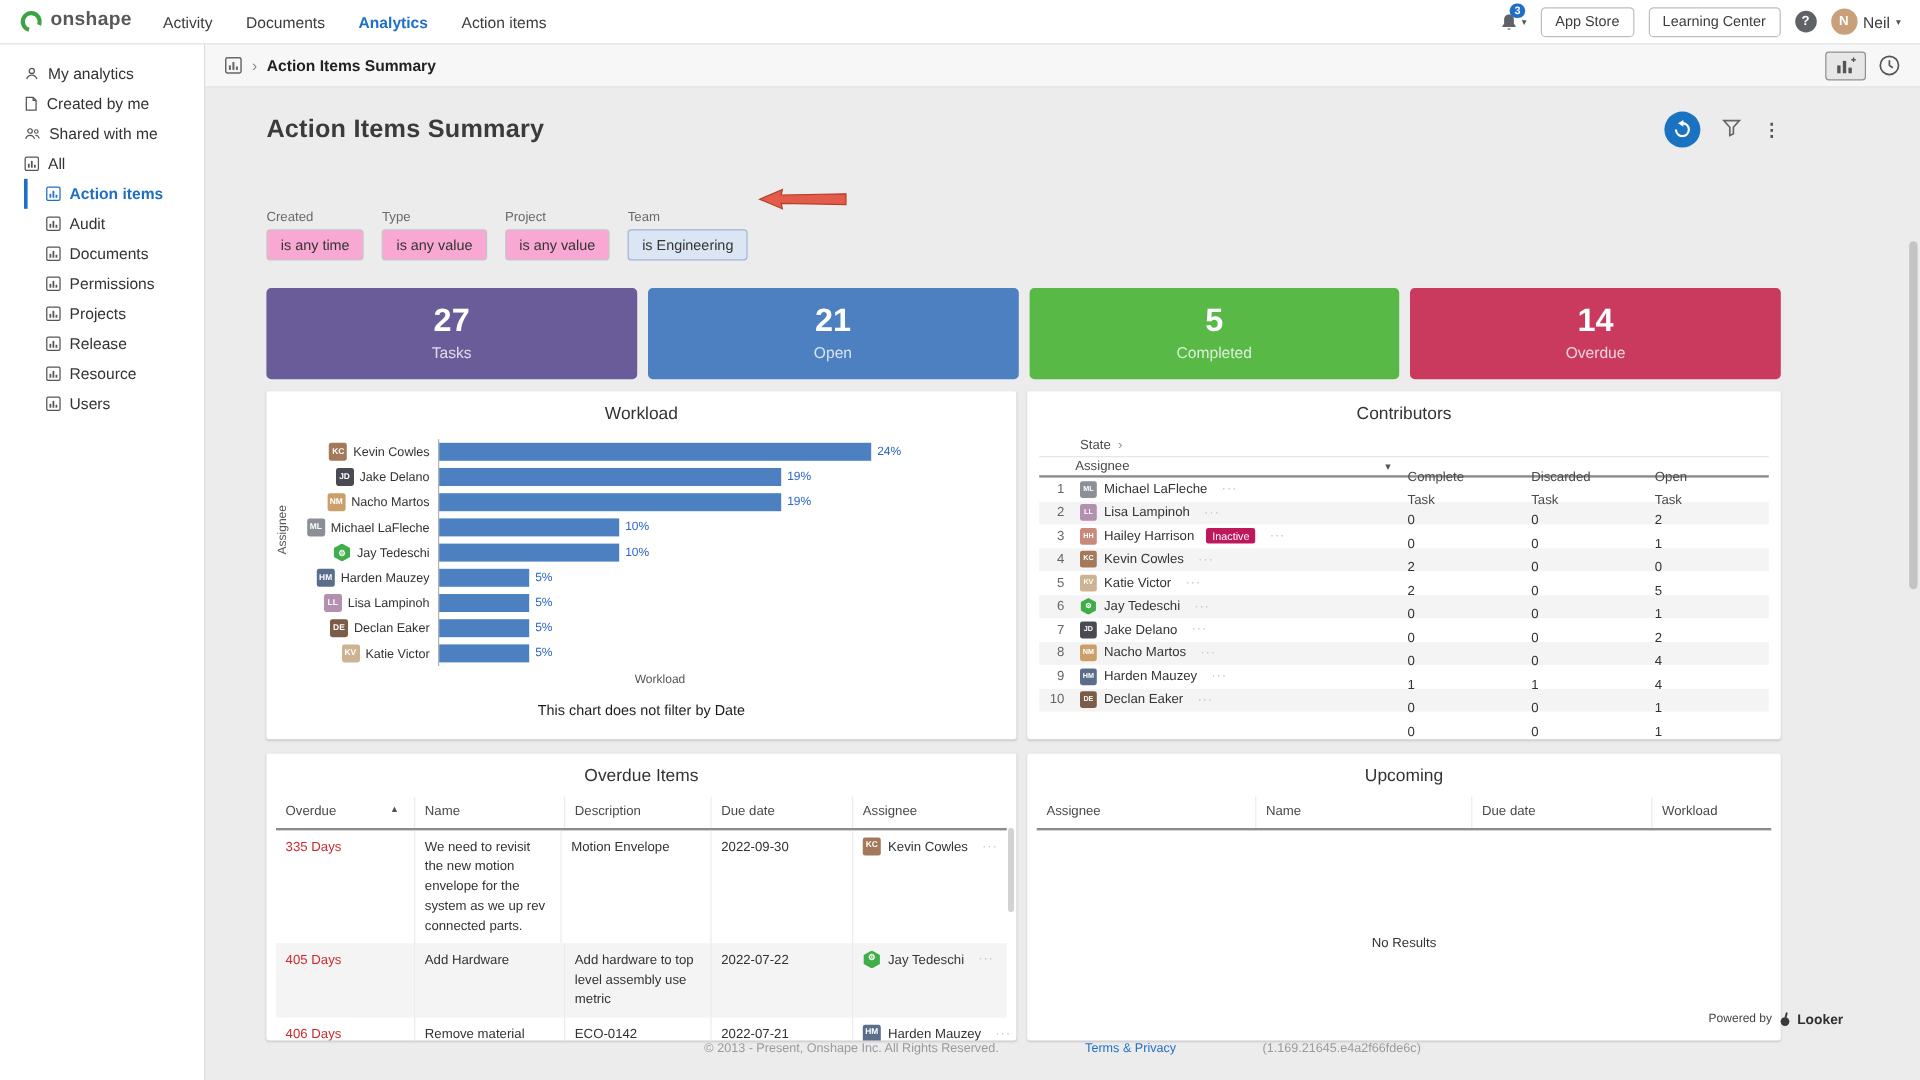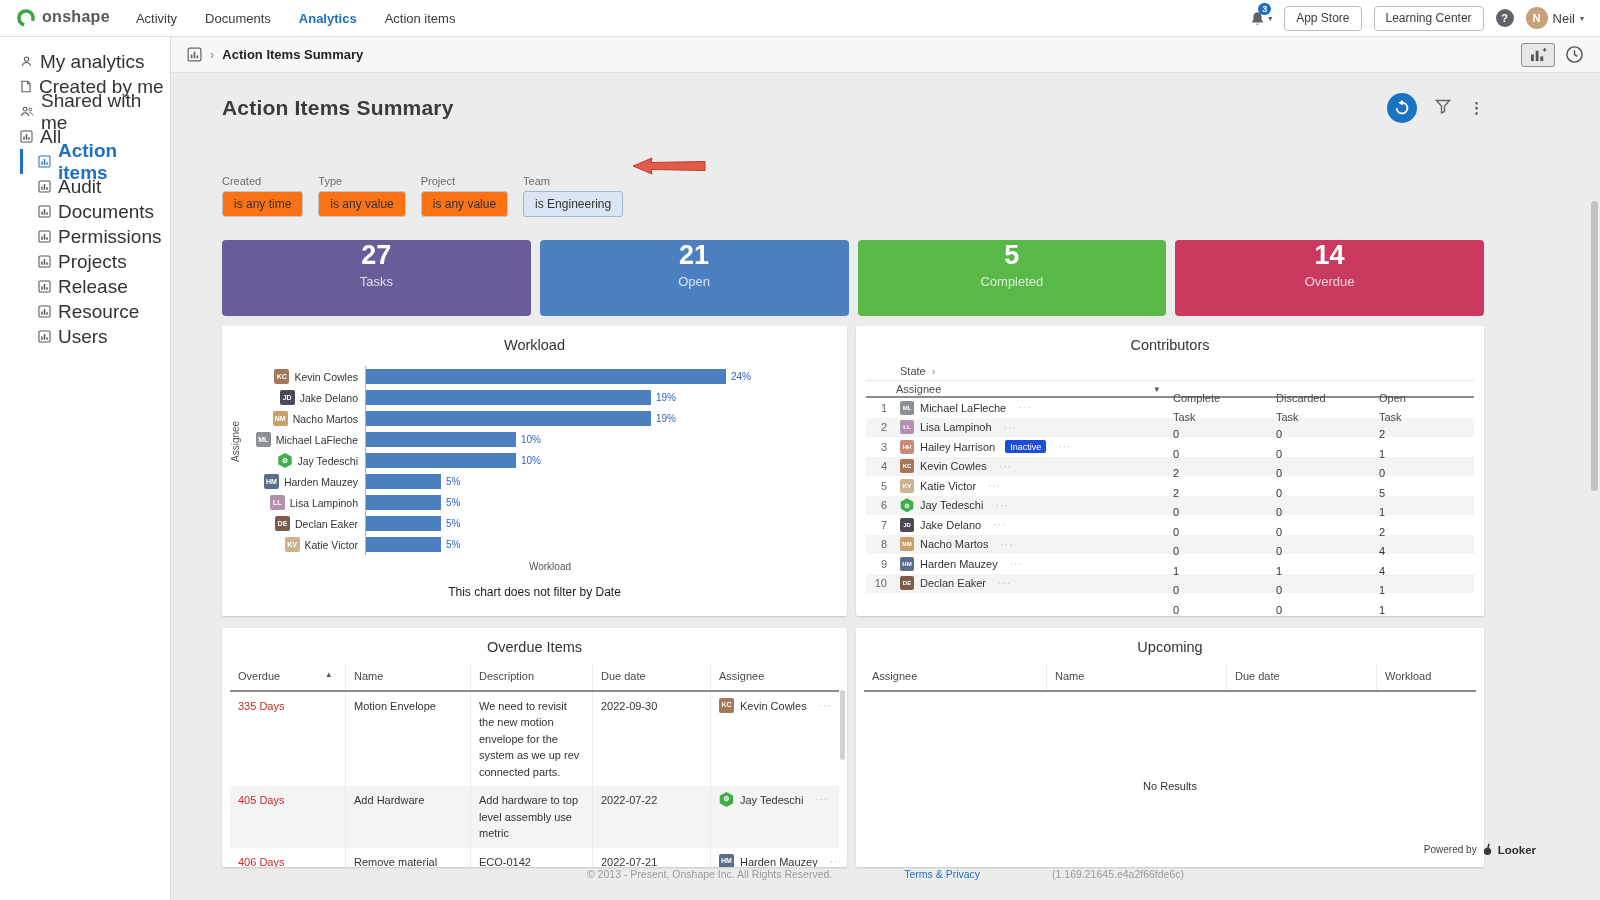--- a/index.html
+++ b/index.html
@@ -18,21 +18,21 @@
   .bell-badge { position:absolute; top:-7px; left:9px; background:#1f6fc4; color:#fff; font-size:9px; font-weight:bold; padding:1px 4px; border-radius:7px; }
   .tn-btn { border:1px solid #bdbdbd; border-radius:4px; background:#fff; font-size:12px; color:#3c3c3c; padding:4px 11px; height:25px; display:flex; align-items:center; cursor:pointer; font-family:inherit; }
   .help-circle { width:18px; height:18px; border-radius:50%; background:#5f6368; color:#fff; font-size:11px; font-weight:bold; display:flex; align-items:center; justify-content:center; }
   .user-wrap { display:flex; align-items:center; gap:5px; }
   .user-avatar { width:22px; height:22px; border-radius:50%; background:#c8a07a; color:#fff; font-size:11px; font-weight:bold; display:flex; align-items:center; justify-content:center; }
   .user-name { font-size:13px; color:#3c3c3c; }
   .caret { font-size:8px; color:#555; }
 
   
   .sidebar { position:absolute; top:37px; left:0; bottom:0; width:171px; background:#fff; border-right:1px solid #ddd; padding-top:12px; z-index:10; }
-  .side-item { height:25px; display:flex; align-items:center; gap:7px; padding-left:20px; font-size:19px; color:#555; cursor:pointer; }
+  .side-item { height:25px; display:flex; align-items:center; gap:7px; padding-left:20px; font-size:13px; color:#555; cursor:pointer; }
   .side-item .side-label { color:#333; }
   .side-item.sub { margin-left:20px; padding-left:15px; border-left:3px solid transparent; }
   .side-item.active { color:#1f6fc4; border-left-color:#1f6fc4; }
   .side-item.active .side-label { color:#1f6fc4; font-weight:bold; }
   .side-icon { display:flex; align-items:center; }
 
   
   .main { position:absolute; top:37px; left:171px; right:0; bottom:0; background:#ececec; }
   .crumb-bar { position:absolute; top:0; left:0; right:0; height:36px; background:#f7f7f7; border-bottom:1px solid #e0e0e0; display:flex; align-items:center; padding:0 16px; gap:8px; }
   .crumb-icon { display:flex; align-items:center; color:#666; }
@@ -47,26 +47,26 @@
 
   .dash-head { margin-top:20px; display:flex; align-items:center; }
   .page-title { font-size:21px; color:#3b3b3b; font-weight:bold; letter-spacing:.2px; }
   .dash-actions { margin-left:auto; display:flex; align-items:center; gap:18px; }
   .refresh-btn { width:30px; height:30px; border-radius:50%; background:#1a73c1; display:flex; align-items:center; justify-content:center; cursor:pointer; border:none; }
   .kebab { font-size:15px; color:#555; font-weight:bold; cursor:pointer; letter-spacing:0; }
 
   .filters-row { display:flex; align-items:flex-start; margin-top:13px; }
   .filters { display:flex; gap:15px;margin-top:39px; }
   .filter-label { font-size:11px; color:#6a6a6a; margin-bottom:4px; }
-  .filter-value { border:1px solid #c6c6c6; border-radius:3px; background:#f97316; font-size:12px; color:#333; padding:5px 11px; min-width:78px; cursor:pointer; }
+  .filter-value { border:1px solid #c6c6c6; border-radius:3px; background:#f9a8d4; font-size:12px; color:#333; padding:5px 11px; min-width:78px; cursor:pointer; }
   .filter-value.hl { background:#dbe5f3; border-color:#9fb4d6; }
   .annot-arrow { margin-top:20px; margin-left:8px; }
 
   .kpi-row { display:flex; gap:9px; margin-top:23px; }
-  .kpi { flex:1; height:76px; border-radius:4px; text-align:center; }
+  .kpi { flex:1; height:76px; border-radius:4px; text-align:center; padding-top:12px; }
   .kpi-num { font-size:27px; font-weight:bold; color:#fff; line-height:1.15; }
   .kpi-label { font-size:13px; color:rgba(255,255,255,.78); margin-top:3px; }
 
   .grid { display:grid; grid-template-columns:625px 628px; column-gap:9px; row-gap:12px; margin-top:10px; }
   .card { background:#fff; border-radius:2px; box-shadow:0 1px 2px rgba(0,0,0,.15); overflow:hidden; position:relative; }
   .card.workload, .card.contributors { height:290px; }
   .card.overdue, .card.upcoming { height:239px; }
   .card-title { text-align:center; font-size:14.5px; color:#333; padding:11px 0 7px; }
 
   
@@ -93,21 +93,21 @@
   .ct-headB { height:18px; color:#4a4a4a; border-top:1px solid #e6e6e6; border-bottom:2px solid #8c8c8c; }
   .ct-idx { width:26px; text-align:right; padding-right:5px; color:#666; flex:none; }
   .ct-name { flex:1; display:flex; align-items:center; gap:6px; padding-left:8px; min-width:0; }
   .ct-name.hb { justify-content:space-between; padding-left:4px; }
   .ct-val { width:103px; flex:none; padding-left:7px; border-left:1px solid #e6e6e6; align-self:stretch; display:flex; align-items:center;margin-top:36px; }
   .ct-row { height:19.5px; }
   .ct-row.alt { background:#f4f4f4; }
   .ct-nm { white-space:nowrap; }
   .chev { color:#888; cursor:pointer; }
   .sort-caret { font-size:9px; color:#555; margin-right:6px; }
-  .badge-inactive { background:#1d4ed8; color:#fff; font-size:9px; padding:1.5px 5px; border-radius:2px; margin-left:4px; }
+  .badge-inactive { background:#be185d; color:#fff; font-size:9px; padding:1.5px 5px; border-radius:2px; margin-left:4px; }
 
   
   .tbl { margin:2px 8px 0; font-size:11px; }
   .tbl-head { display:flex; border-bottom:2px solid #8c8c8c; color:#4a4a4a; }
   .tbl-head .cell { padding:4px 8px 5px; }
   .tbl-row { display:flex; align-items:stretch; }
   .tbl-row.alt { background:#f4f4f4; }
   .cell { padding:6px 8px; line-height:1.5; border-left:1px solid #ececec; min-width:0; }
   .cell:first-child { border-left:none; }
   .od-c0 { width:115px; flex:none; display:flex; justify-content:space-between; align-items:flex-start; }
@@ -643,22 +643,22 @@
             <div class="tbl-head" id="od-head">
                 <div class="cell od-c0">Overdue<span class="sort-caret">▴</span></div>
                 <div class="cell od-c1">Name</div>
                 <div class="cell od-c2">Description</div>
                 <div class="cell od-c3">Due date</div>
                 <div class="cell od-c4">Assignee</div>
               </div>
             <div id="od-body">
                 <div class="tbl-row">
                   <div class="cell od-c0 overdue-days">335 Days</div>
+                  <div class="cell od-c2">We need to revisit the new motion envelope for the system as we up rev connected parts.</div>
                   <div class="cell od-c1">Motion Envelope</div>
-                  <div class="cell od-c2">We need to revisit the new motion envelope for the system as we up rev connected parts.</div>
                   <div class="cell od-c3">2022-09-30</div>
                   <div class="cell od-c4 assignee-cell">
                     <span class="avatar" style="height: 15px; width: 15px; background: rgb(164, 120, 90); font-size: 7px;">KC</span>
                     <span class="nm">Kevin Cowles</span>
                     <span class="dots">···</span>
                   </div>
                 </div>
                 <div class="tbl-row alt">
                   <div class="cell od-c0 overdue-days">405 Days</div>
                   <div class="cell od-c1">Add Hardware</div>

